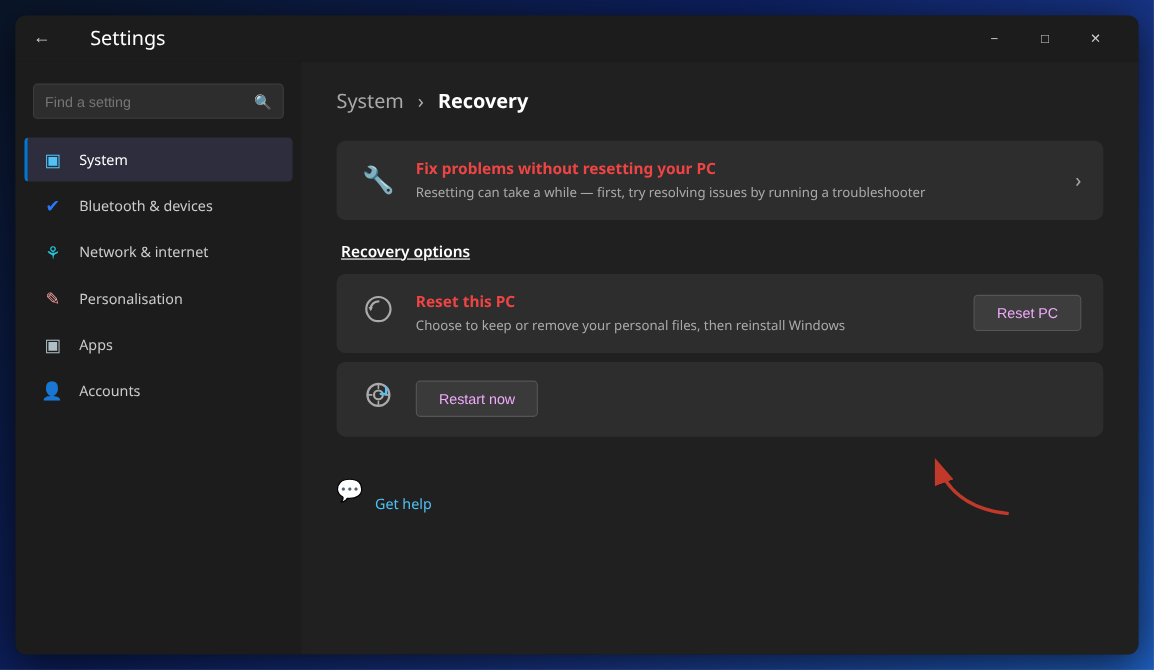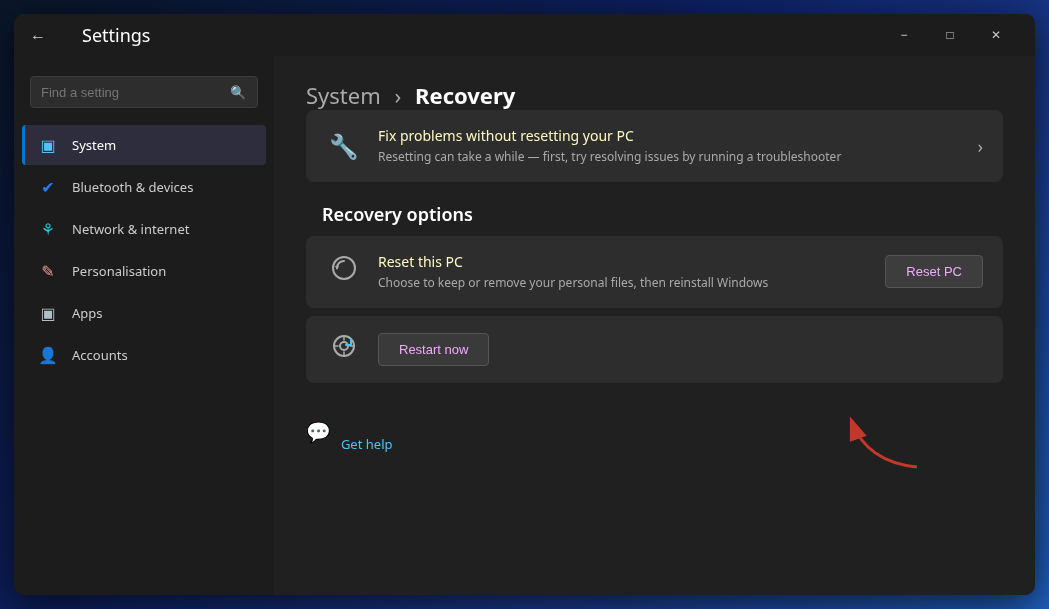--- a/index.html
+++ b/index.html
@@ -141,22 +141,23 @@
     .nav-icon.accounts { color: #80cbc4; }
 
     
     .main-content {
       flex: 1;
       background: #202020;
       padding: 24px 32px;
       overflow-y: auto;
     }
     .page-header {
-      font-size: 22px;
+      font-size: 18px;
       color: #e0e0e0;
+      margin-bottom: 24px;
     }
     .page-header span.system {
       color: #aaa;
       font-weight: 400;
     }
     .page-header span.chevron {
       color: #aaa;
       font-weight: 400;
       margin: 0 8px;
     }
@@ -178,42 +179,43 @@
     .card-icon {
       font-size: 24px;
       color: #aaa;
       flex-shrink: 0;
       width: 36px;
       text-align: center;
     }
     .card-text { flex: 1; }
     .card-title {
       font-size: 14px;
-      font-weight: 400;
-      color: #fef9c3;
+      font-weight: 700;
+      color: #ef4444;
       margin-bottom: 4px;
     }
     .card-desc {
       font-size: 12px;
       color: #aaa;
       line-height: 1.4;
     }
     .card-action {
       flex-shrink: 0;
     }
     .card-arrow {
       color: #aaa;
       font-size: 18px;
     }
 
     .section-label {
-      font-size: 18px;
+      font-size: 14px;
       font-weight: 600;
       color: #fff;
-      margin: 20px 16px 10px;
+      margin: 20px 4px 10px;
+      text-decoration: underline;
     }
 
     
     .btn {
       padding: 8px 20px;
       border-radius: 4px;
       border: none;
       cursor: pointer;
       font-size: 13px;
       font-weight: 500;

